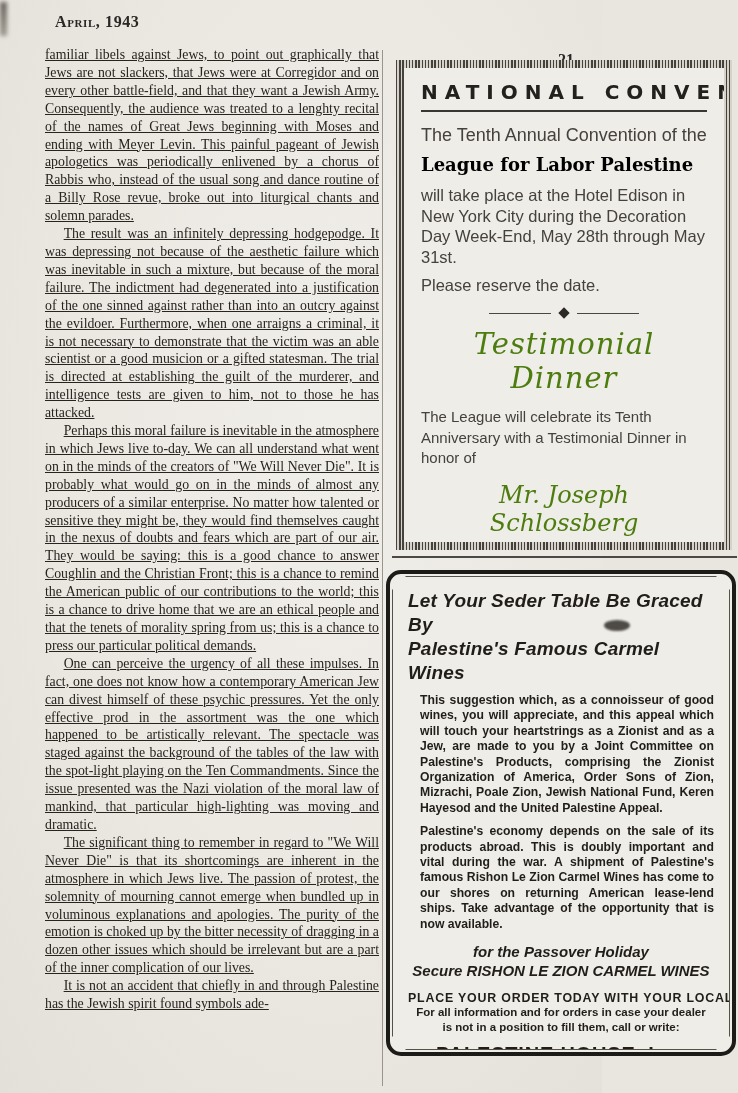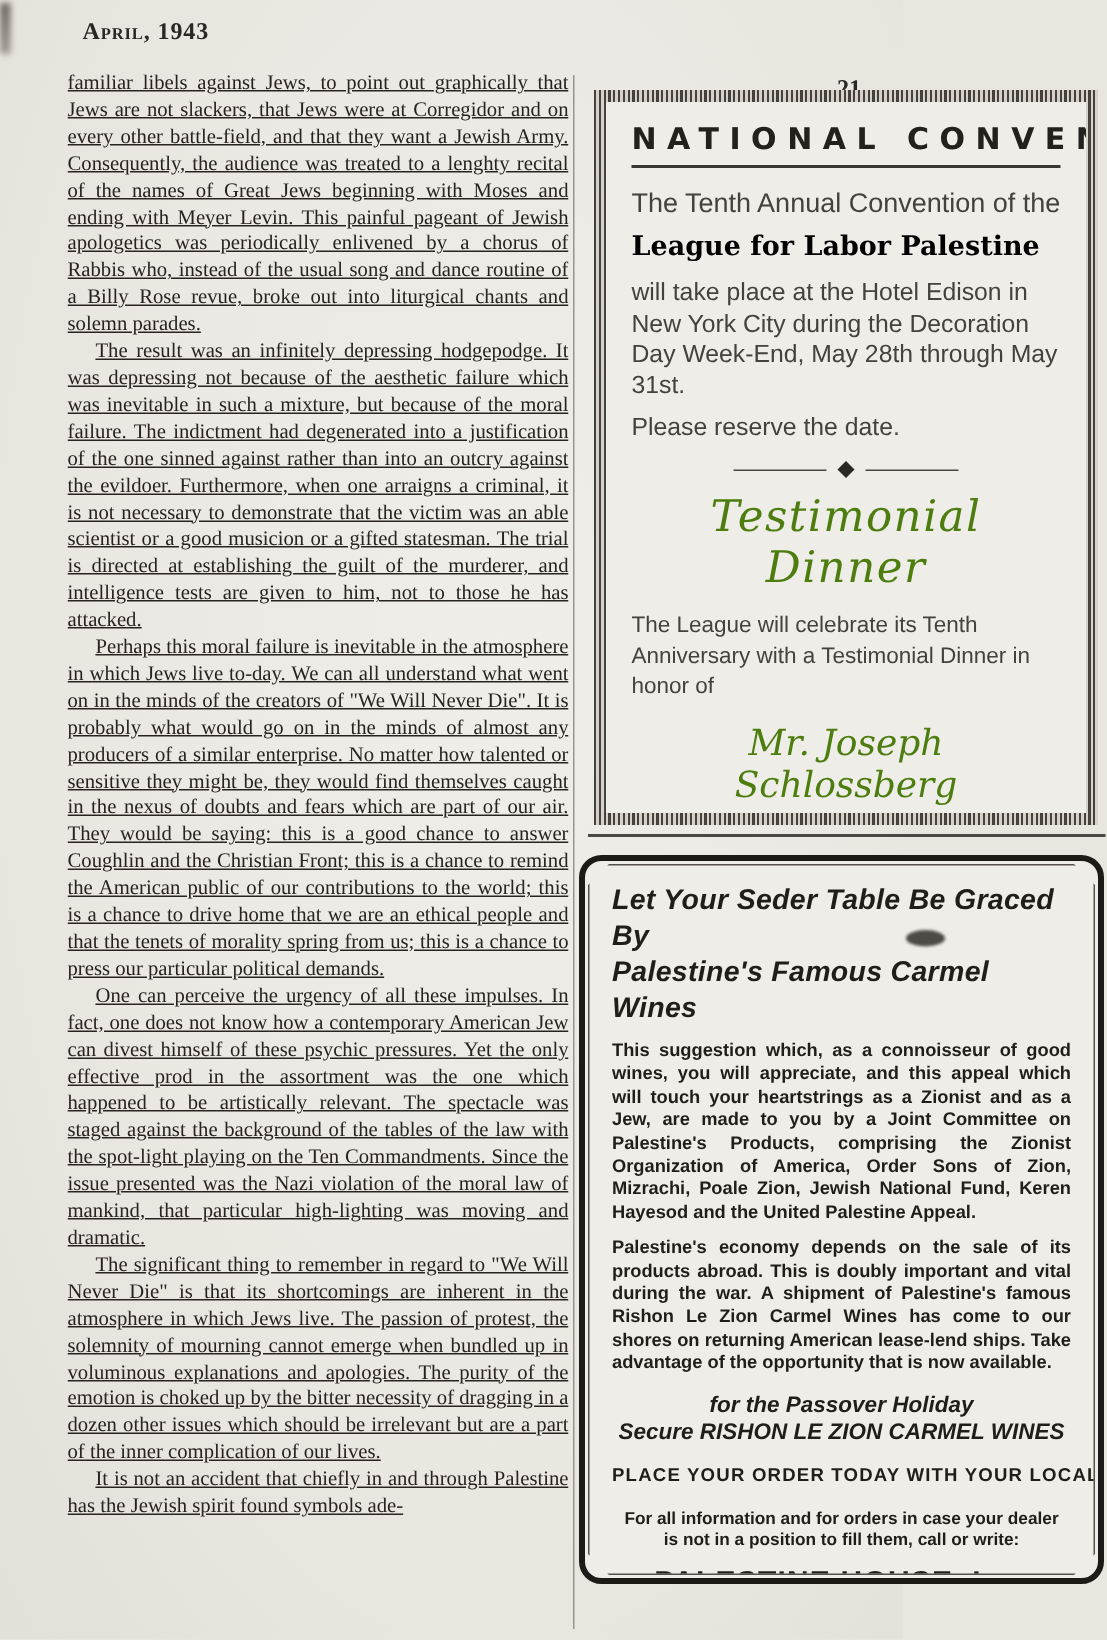--- a/index.html
+++ b/index.html
@@ -97,24 +97,24 @@
     overflow:hidden;
   }
   .ad2-headline{
     position:relative;
     font-style:italic;font-size:19px;line-height:24px;letter-spacing:.2px;
   }
   .ink-blot{
     position:absolute;left:196px;top:31px;width:26px;height:11px;
     background:#322f2a;border-radius:50%;filter:blur(1px);opacity:.85;
   }
-  .ad2-para{font-size:12.2px;line-height:15.4px;text-align:justify;margin-top:8px;}
+  .ad2-para{font-size:12.2px;line-height:15.4px;text-align:justify;margin-top:8px;margin-left:12px;}
   .ad2-secure{font-style:italic;text-align:center;font-size:15px;line-height:18.5px;margin-top:11px;}
   .ad2-order{text-align:center;font-size:12.4px;letter-spacing:.8px;margin-top:11px;white-space:nowrap;}
-  .ad2-info{text-align:center;font-size:11.5px;line-height:14.5px;margin-top:16px;}
+  .ad2-info{text-align:center;font-size:11.5px;line-height:14.5px;margin-top:0;}
   .ad2-company{text-align:center;font-size:20px;letter-spacing:.8px;margin-top:9px;}
 </style>
 </head>
 <body>
 
 <div class="page">
 
   <div class="smudge-topleft"></div>
 
   <div class="hdr-issue">April, 1943</div>

